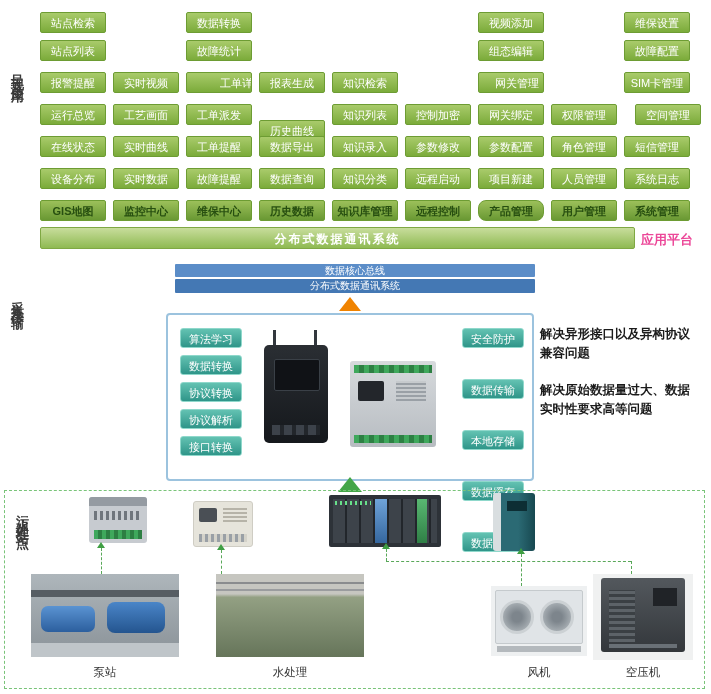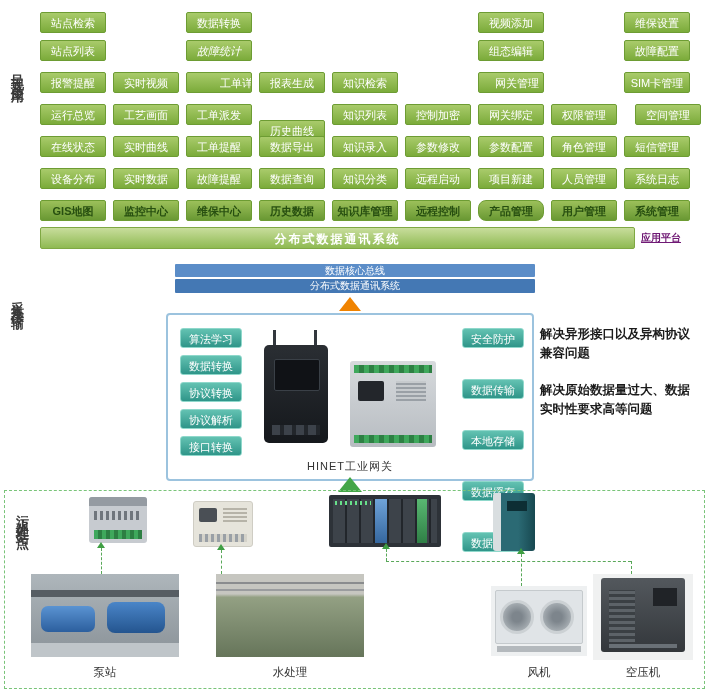--- a/index.html
+++ b/index.html
@@ -16,21 +16,21 @@
       text-align:center;font-size:11px;color:#fff;white-space:nowrap;overflow:hidden;
       background:linear-gradient(180deg,#a9cb6b 0%,#7bab3a 100%);
       border:1px solid #6d9c33;border-radius:2px;}
   .gbox.hdr{background:linear-gradient(180deg,#9cc05a 0%,#699833 100%);
       color:#274f10;font-weight:bold;}
 
   .platform-bar{position:absolute;left:40px;top:227px;width:595px;height:22px;line-height:22px;
       text-align:center;color:#fff;font-weight:bold;font-size:12px;letter-spacing:2px;
       background:linear-gradient(180deg,#c8dd9c 0%,#8fba52 100%);
       border:1px solid #7fa843;border-radius:2px;box-sizing:border-box;}
-  .app-platform-label{position:absolute;left:641px;top:231px;font-size:10px;font-weight:bold;color:#701a75;text-decoration:underline;}
+  .app-platform-label{position:absolute;left:641px;top:231px;font-size:13px;font-weight:bold;color:#ec4899;}
 
   
   .bus{position:absolute;left:175px;width:360px;text-align:center;color:#fff;font-size:10px;border-radius:1px;}
   .bus1{top:264px;height:13px;line-height:13px;background:#5b8dc8;}
   .bus2{top:279px;height:14px;line-height:14px;background:#4478b4;}
 
   
   .tri{position:absolute;width:0;height:0;border-left:11px solid transparent;border-right:11px solid transparent;}
   .tri.orange{left:339px;top:297px;border-bottom:14px solid #f08300;}
   .tri.green{left:338px;top:477px;border-left:12px solid transparent;border-right:12px solid transparent;border-bottom:15px solid #44a648;}
@@ -129,21 +129,21 @@
       <div class="gbox" style="left: 40px; top: 104px;">运行总览</div>
       <div class="gbox" style="left: 40px; top: 136px;">在线状态</div>
       <div class="gbox" style="left: 40px; top: 168px;">设备分布</div>
       <div class="gbox hdr" style="left: 40px; top: 200px;">GIS地图</div>
       <div class="gbox" style="left: 113px; top: 72px;">实时视频</div>
       <div class="gbox" style="left: 113px; top: 104px;">工艺画面</div>
       <div class="gbox" style="left: 113px; top: 136px;">实时曲线</div>
       <div class="gbox" style="left: 113px; top: 168px;">实时数据</div>
       <div class="gbox hdr" style="left: 113px; top: 200px;">监控中心</div>
       <div class="gbox" style="left: 186px; top: 12px;">数据转换</div>
-      <div class="gbox" style="left: 186px; top: 40px; font-style: italic;">故障统计</div>
+      <div class="gbox" style="left: 186px; top: 40px;">故障统计</div>
       <div class="gbox" style="left: 186px; top: 72px; padding-left: 33px;">工单详情</div>
       <div class="gbox" style="left: 186px; top: 104px;">工单派发</div>
       <div class="gbox" style="left: 186px; top: 136px;">工单提醒</div>
       <div class="gbox" style="left: 186px; top: 168px;">故障提醒</div>
       <div class="gbox hdr" style="left: 186px; top: 200px;">维保中心</div>
       <div class="gbox" style="left: 259px; top: 72px;">报表生成</div>
       <div class="gbox" style="left: 259px; top: 120px;">历史曲线</div>
       <div class="gbox" style="left: 259px; top: 136px;">数据导出</div>
       <div class="gbox" style="left: 259px; top: 168px;">数据查询</div>
       <div class="gbox hdr" style="left: 259px; top: 200px;">历史数据</div>
@@ -204,21 +204,20 @@
         <i class="ant2"></i>
         <b class="scr"></b>
         <b class="ports"></b>
     </div>
     <div class="plc">
       <b class="term t"></b>
         <b class="scr2"></b>
         <b class="leds"></b>
         <b class="term b"></b>
     </div>
-    <div class="gw-label">HINET工业网关</div>
   </div>
 
   <div class="note" style="top:325px;">解决异形接口以及异构协议兼容问题</div>
   <div class="note" style="top:381px;">解决原始数据量过大、数据实时性要求高等问题</div>
 
   <div class="tri green"></div>
 
   <div class="stations">
     <div class="side-label" style="left:8px;top:14px;">污水处理站点</div>
 

